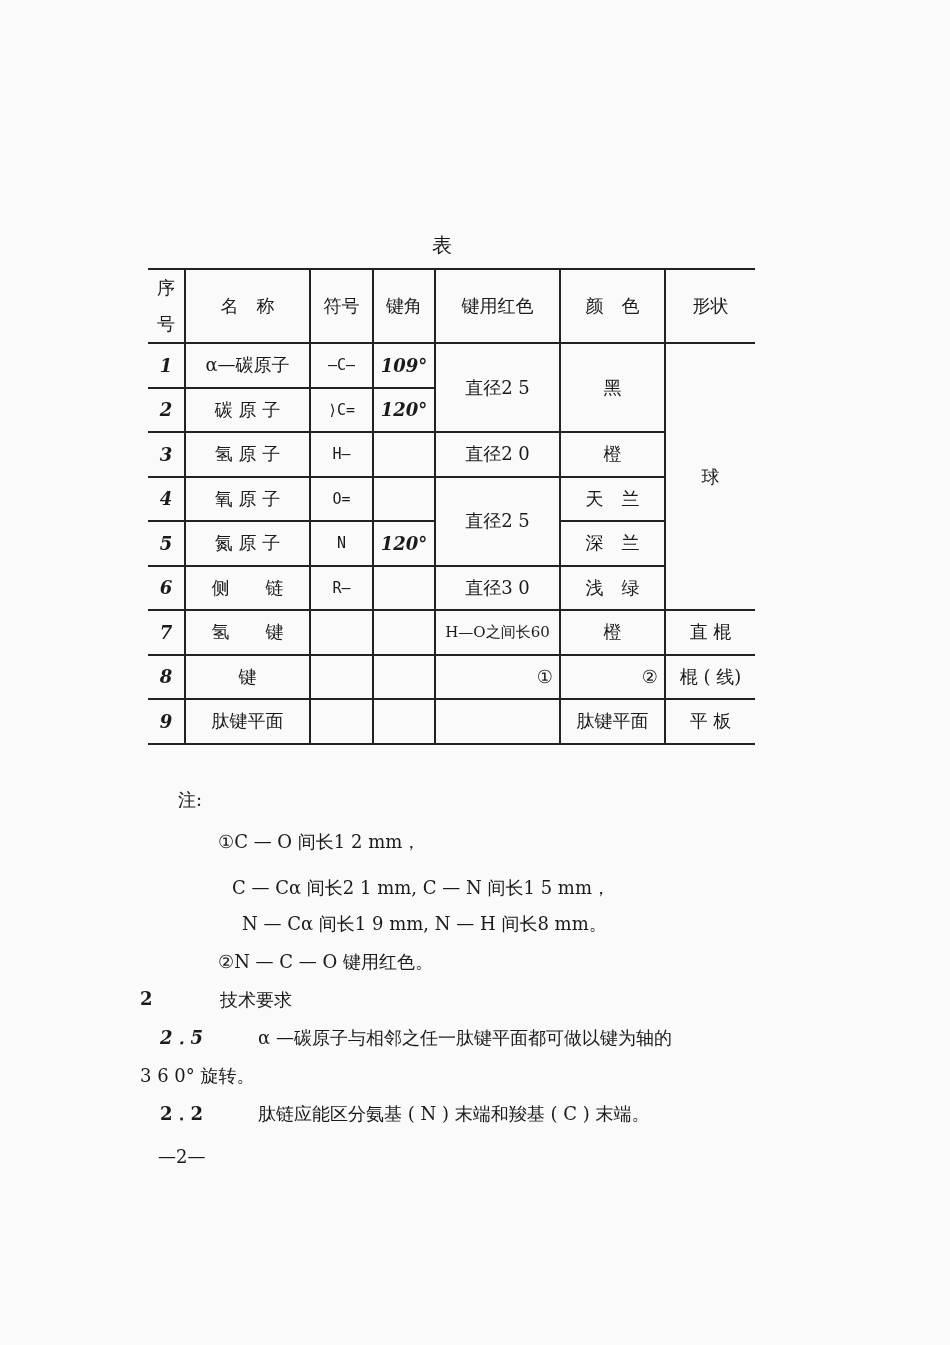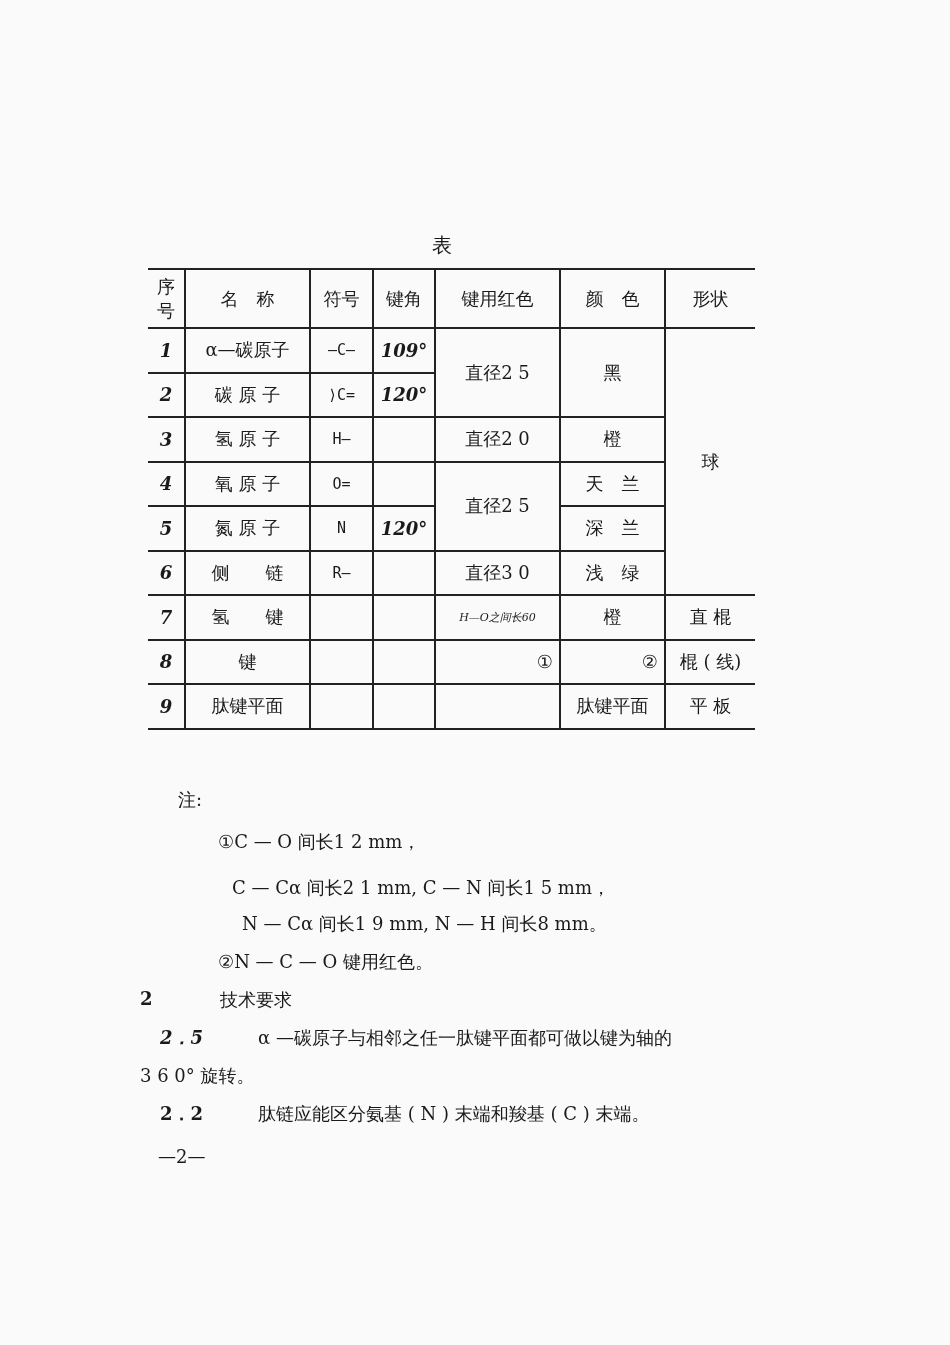--- a/index.html
+++ b/index.html
@@ -26,21 +26,21 @@
     vertical-align: middle;
     padding: 0;
     height: 42.5px;
   }
   table.spec tr.head td { height: 57px; }
   table.spec tr td:first-child { border-left: none; }
   table.spec tr td:last-child { border-right: none; }
   .num { font-style: italic; font-weight: bold; font-family: "DejaVu Serif", serif; }
   .sym { font-family: "DejaVu Sans Mono", monospace; font-size: 15px; }
   .right { text-align: right !important; padding-right: 6px !important; }
-  .small { font-size: 11px; font-style: italic; }
+  .small { font-size: 15px; }
   .notes {
     position: absolute; left: 0; top: 0; width: 950px;
     font-size: 18px;
   }
   .line { position: absolute; white-space: pre; }
   .bold { font-weight: bold; }
   .ital { font-style: italic; font-weight: bold; }
 </style>
 </head>
 <body>
@@ -52,21 +52,21 @@
     <col style="width:37px">
       <col style="width:125px">
       <col style="width:63px">
       <col style="width:62px">
     <col style="width:125px">
       <col style="width:105px">
       <col style="width:90px">
   </colgroup>
   <tbody>
       <tr class="head">
-    <td><span style="display:inline-block;width:20px;line-height:24px">序号</span></td>
+    <td><span style="display:inline-block;width:20px;line-height:36px">序号</span></td>
     <td>名　称</td>
     <td>符号</td>
     <td>键角</td>
     <td>键用红色</td>
     <td>颜　色</td>
     <td>形状</td>
   </tr>
   <tr>
     <td class="num">1</td>
     <td>α—碳原子</td>

